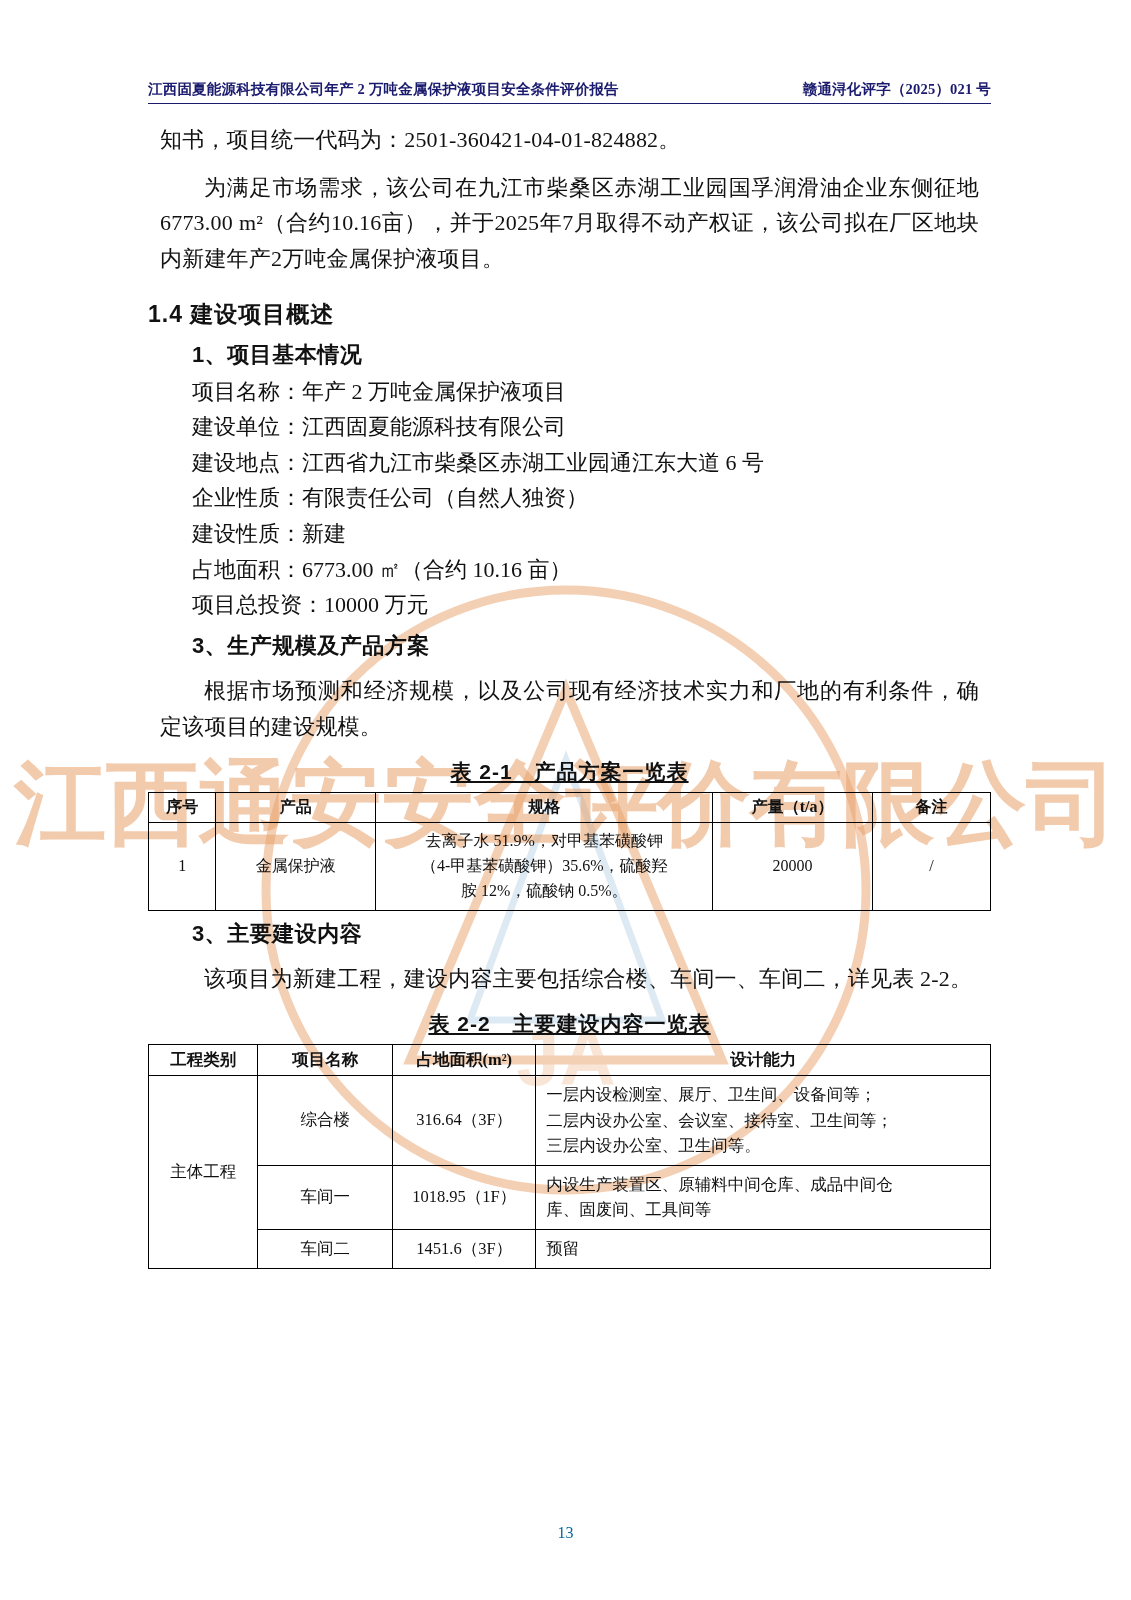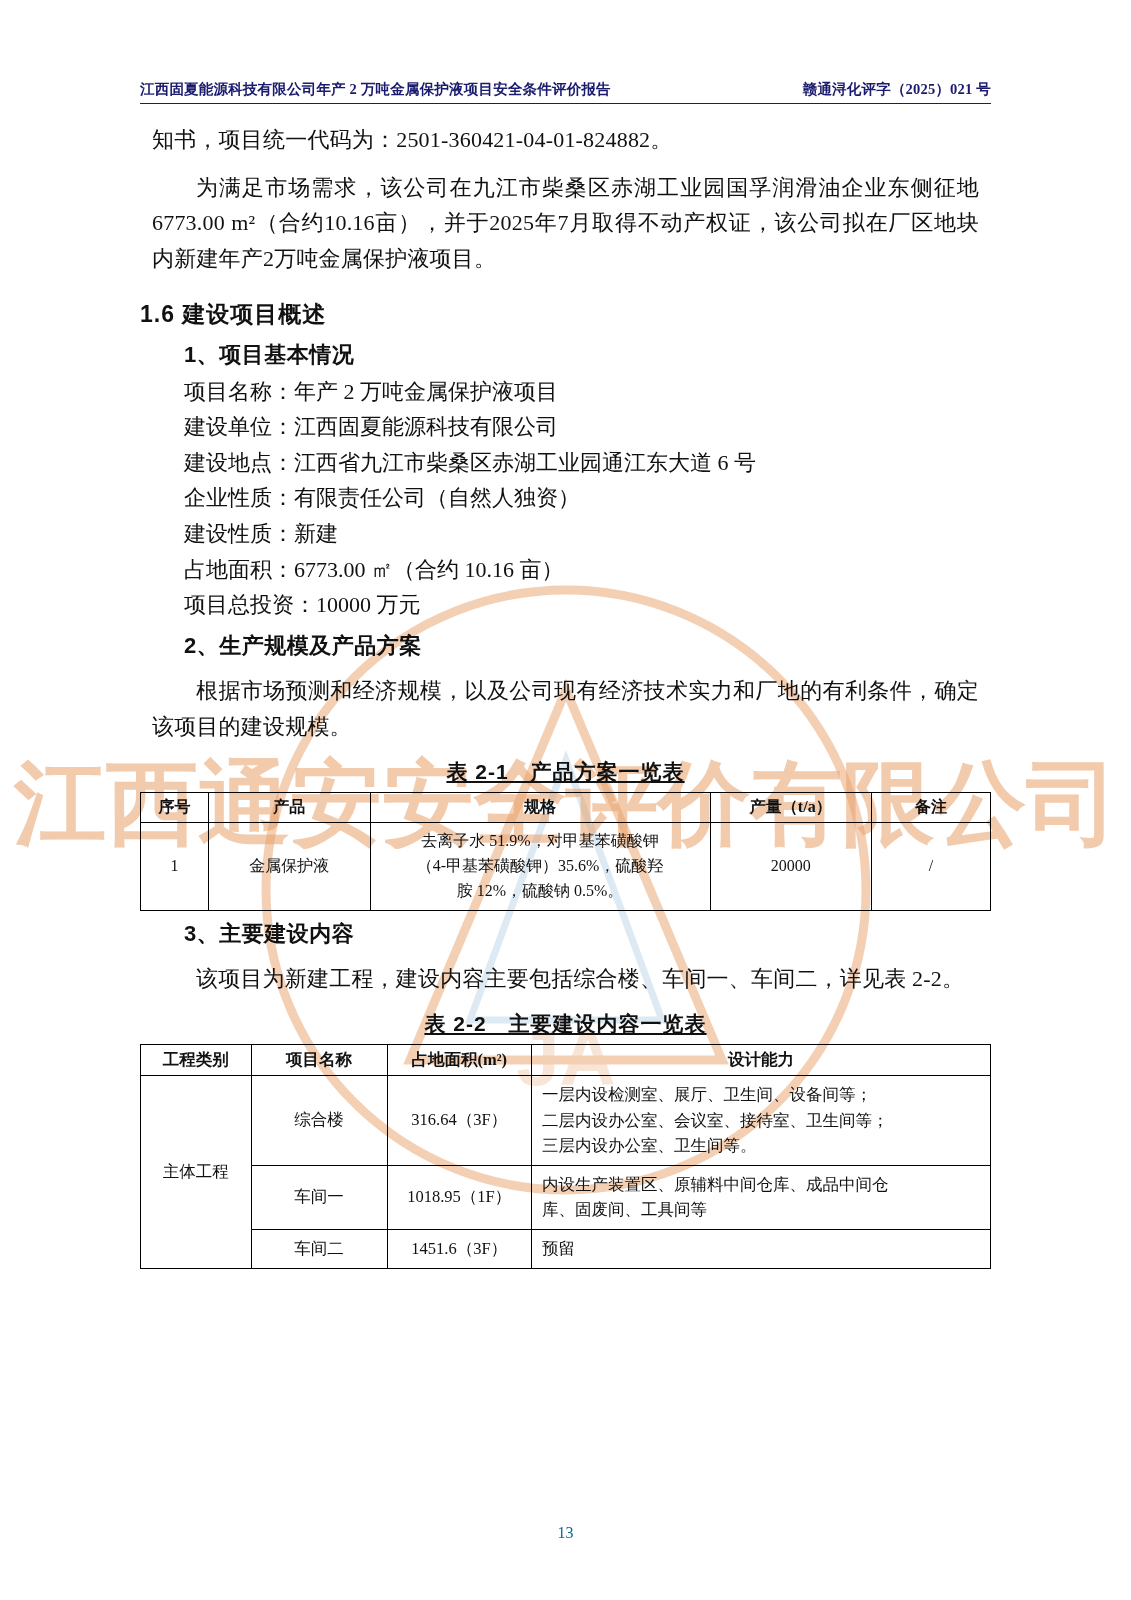--- a/index.html
+++ b/index.html
@@ -14,21 +14,21 @@
   .page {
     position: relative;
     width: 1131px;
     height: 1600px;
     margin: 0 auto;
     background: #fff;
     overflow: hidden;
   }
   .content {
     position: absolute;
-    left: 140px;
+    left: 148px;
     right: 140px;
     top: 80px;
   }
   
   .header {
     display: flex;
     justify-content: space-between;
     align-items: flex-end;
     font-size: 14.5px;
     font-weight: bold;
@@ -166,21 +166,21 @@
 
     <div class="header">
       <span class="left">江西固夏能源科技有限公司年产 2 万吨金属保护液项目安全条件评价报告</span>
       <span class="right">赣通浔化评字（2025）021 号</span>
     </div>
 
     <p class="para first">知书，项目统一代码为：2501-360421-04-01-824882。</p>
 
     <p class="para indent">为满足市场需求，该公司在九江市柴桑区赤湖工业园国孚润滑油企业东侧征地6773.00 m²（合约10.16亩），并于2025年7月取得不动产权证，该公司拟在厂区地块内新建年产2万吨金属保护液项目。</p>
 
-    <div class="h2">1.6 建设项目概述</div>
+    <div class="h2">1.4 建设项目概述</div>
 
     <div class="h3">1、项目基本情况</div>
 
     <p class="field">
       <span>项目名称：</span><span>年产 2 万吨金属保护液项目</span>
     </p>
     <p class="field">
       <span>建设单位：</span><span>江西固夏能源科技有限公司</span>
     </p>
     <p class="field">
@@ -192,21 +192,21 @@
     <p class="field">
       <span>建设性质：</span><span>新建</span>
     </p>
     <p class="field">
       <span>占地面积：</span><span>6773.00 ㎡（合约 10.16 亩）</span>
     </p>
     <p class="field">
       <span>项目总投资：</span><span>10000 万元</span>
     </p>
 
-    <div class="h3">2、生产规模及产品方案</div>
+    <div class="h3">3、生产规模及产品方案</div>
     <p class="para indent">根据市场预测和经济规模，以及公司现有经济技术实力和厂地的有利条件，确定该项目的建设规模。</p>
 
     <div class="table-caption">表 2-1　产品方案一览表</div>
     <table class="t1">
       <colgroup>
         <col style="width:8%">
           <col style="width:19%">
           <col style="width:40%">
           <col style="width:19%">
           <col style="width:14%">

